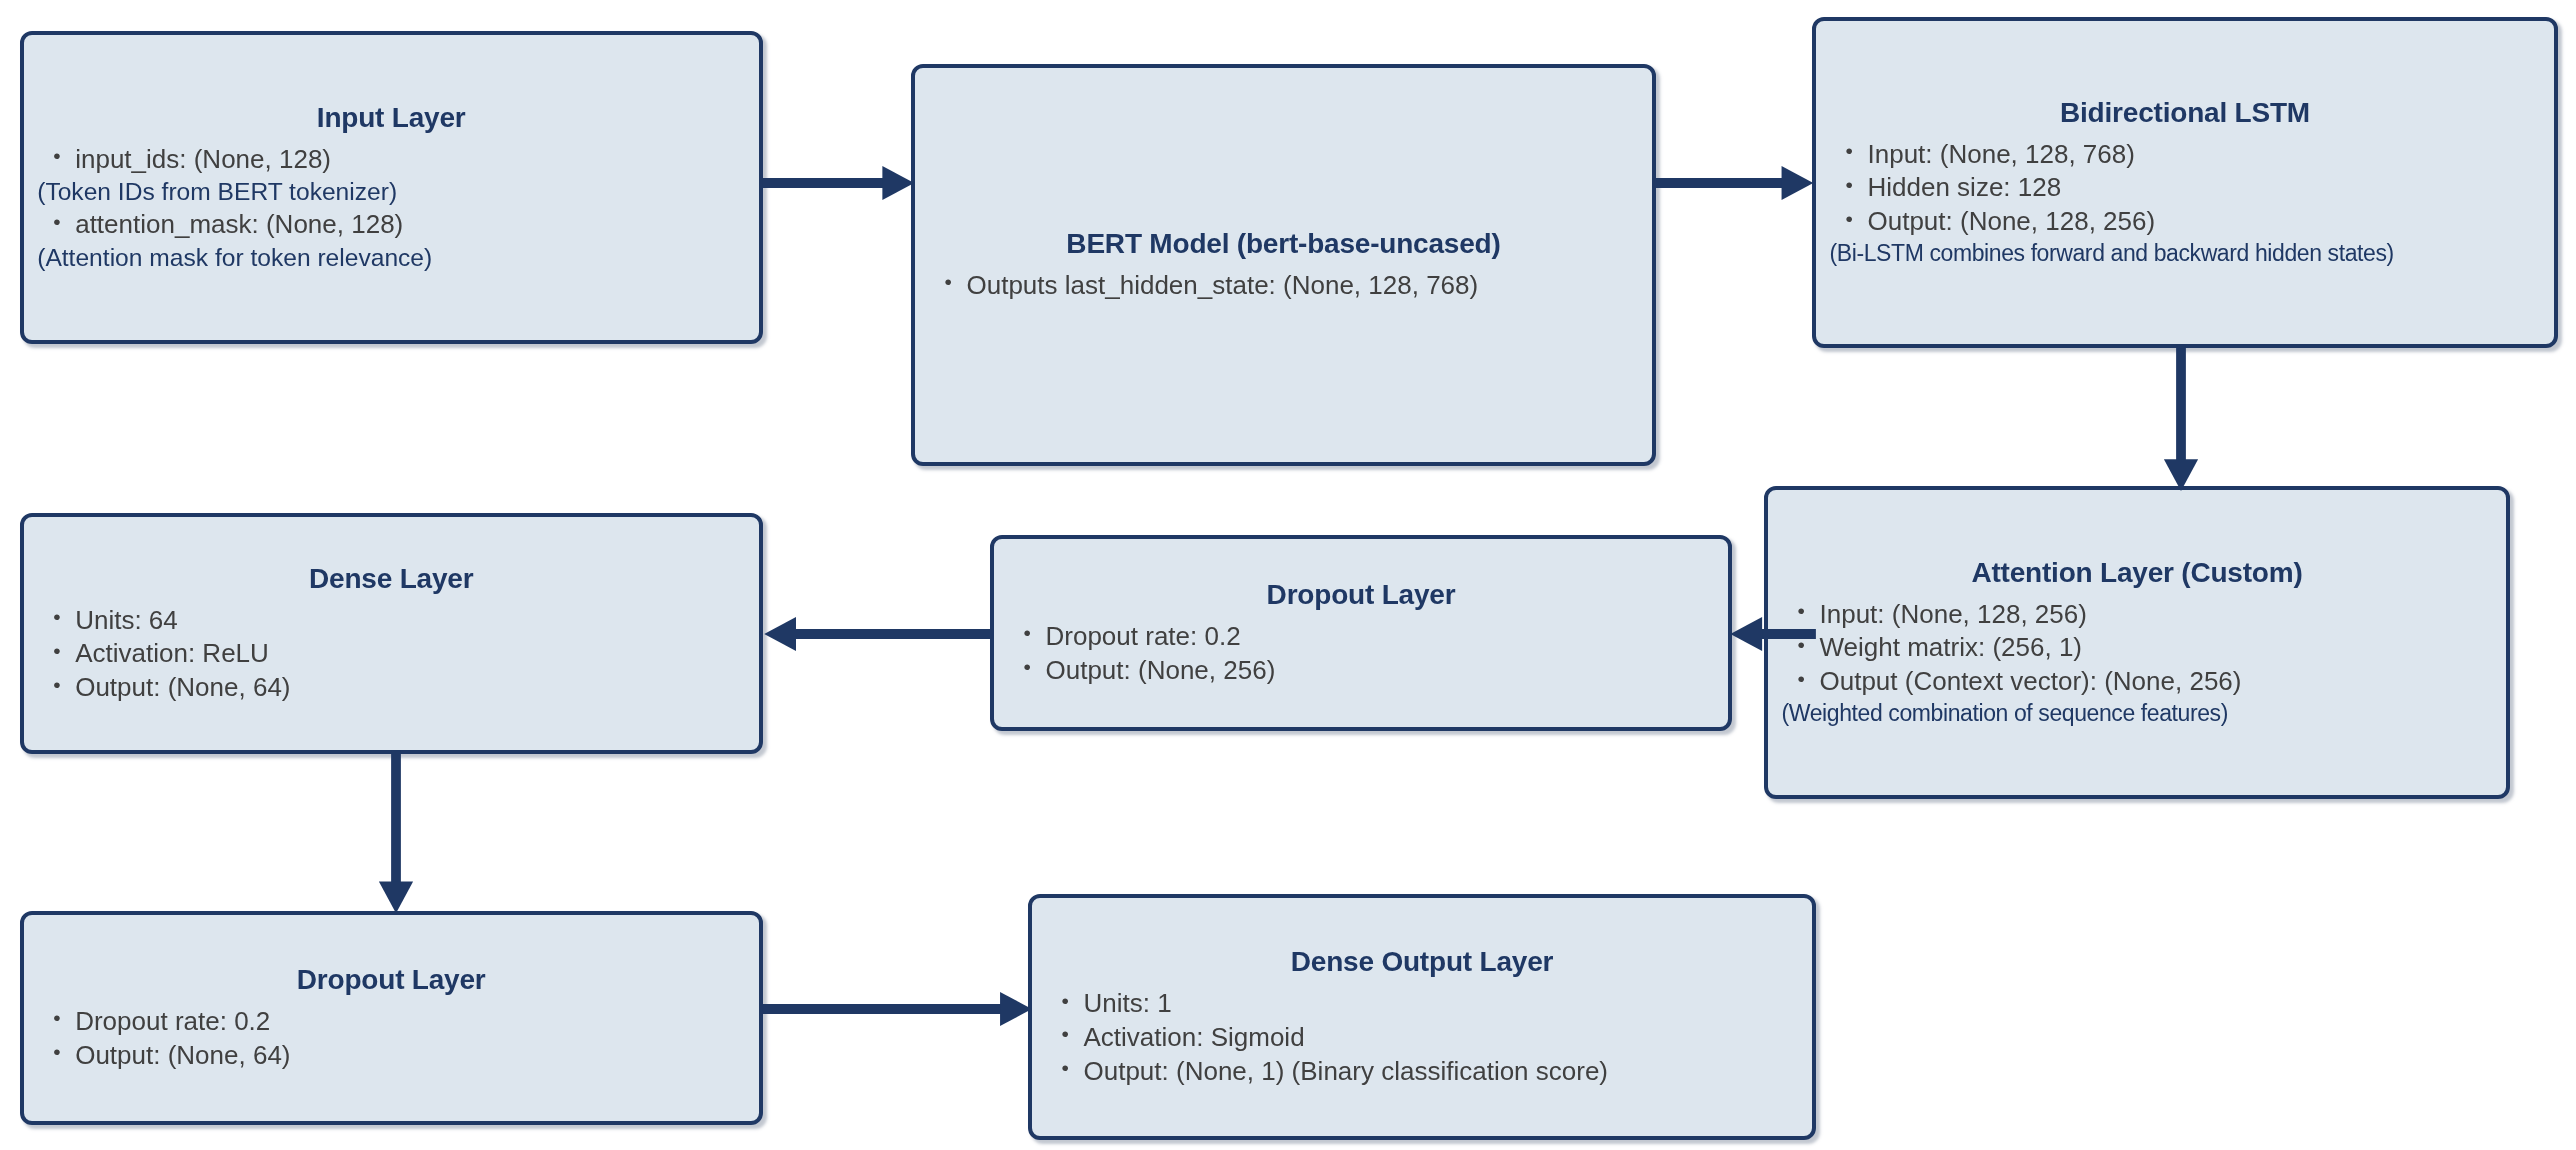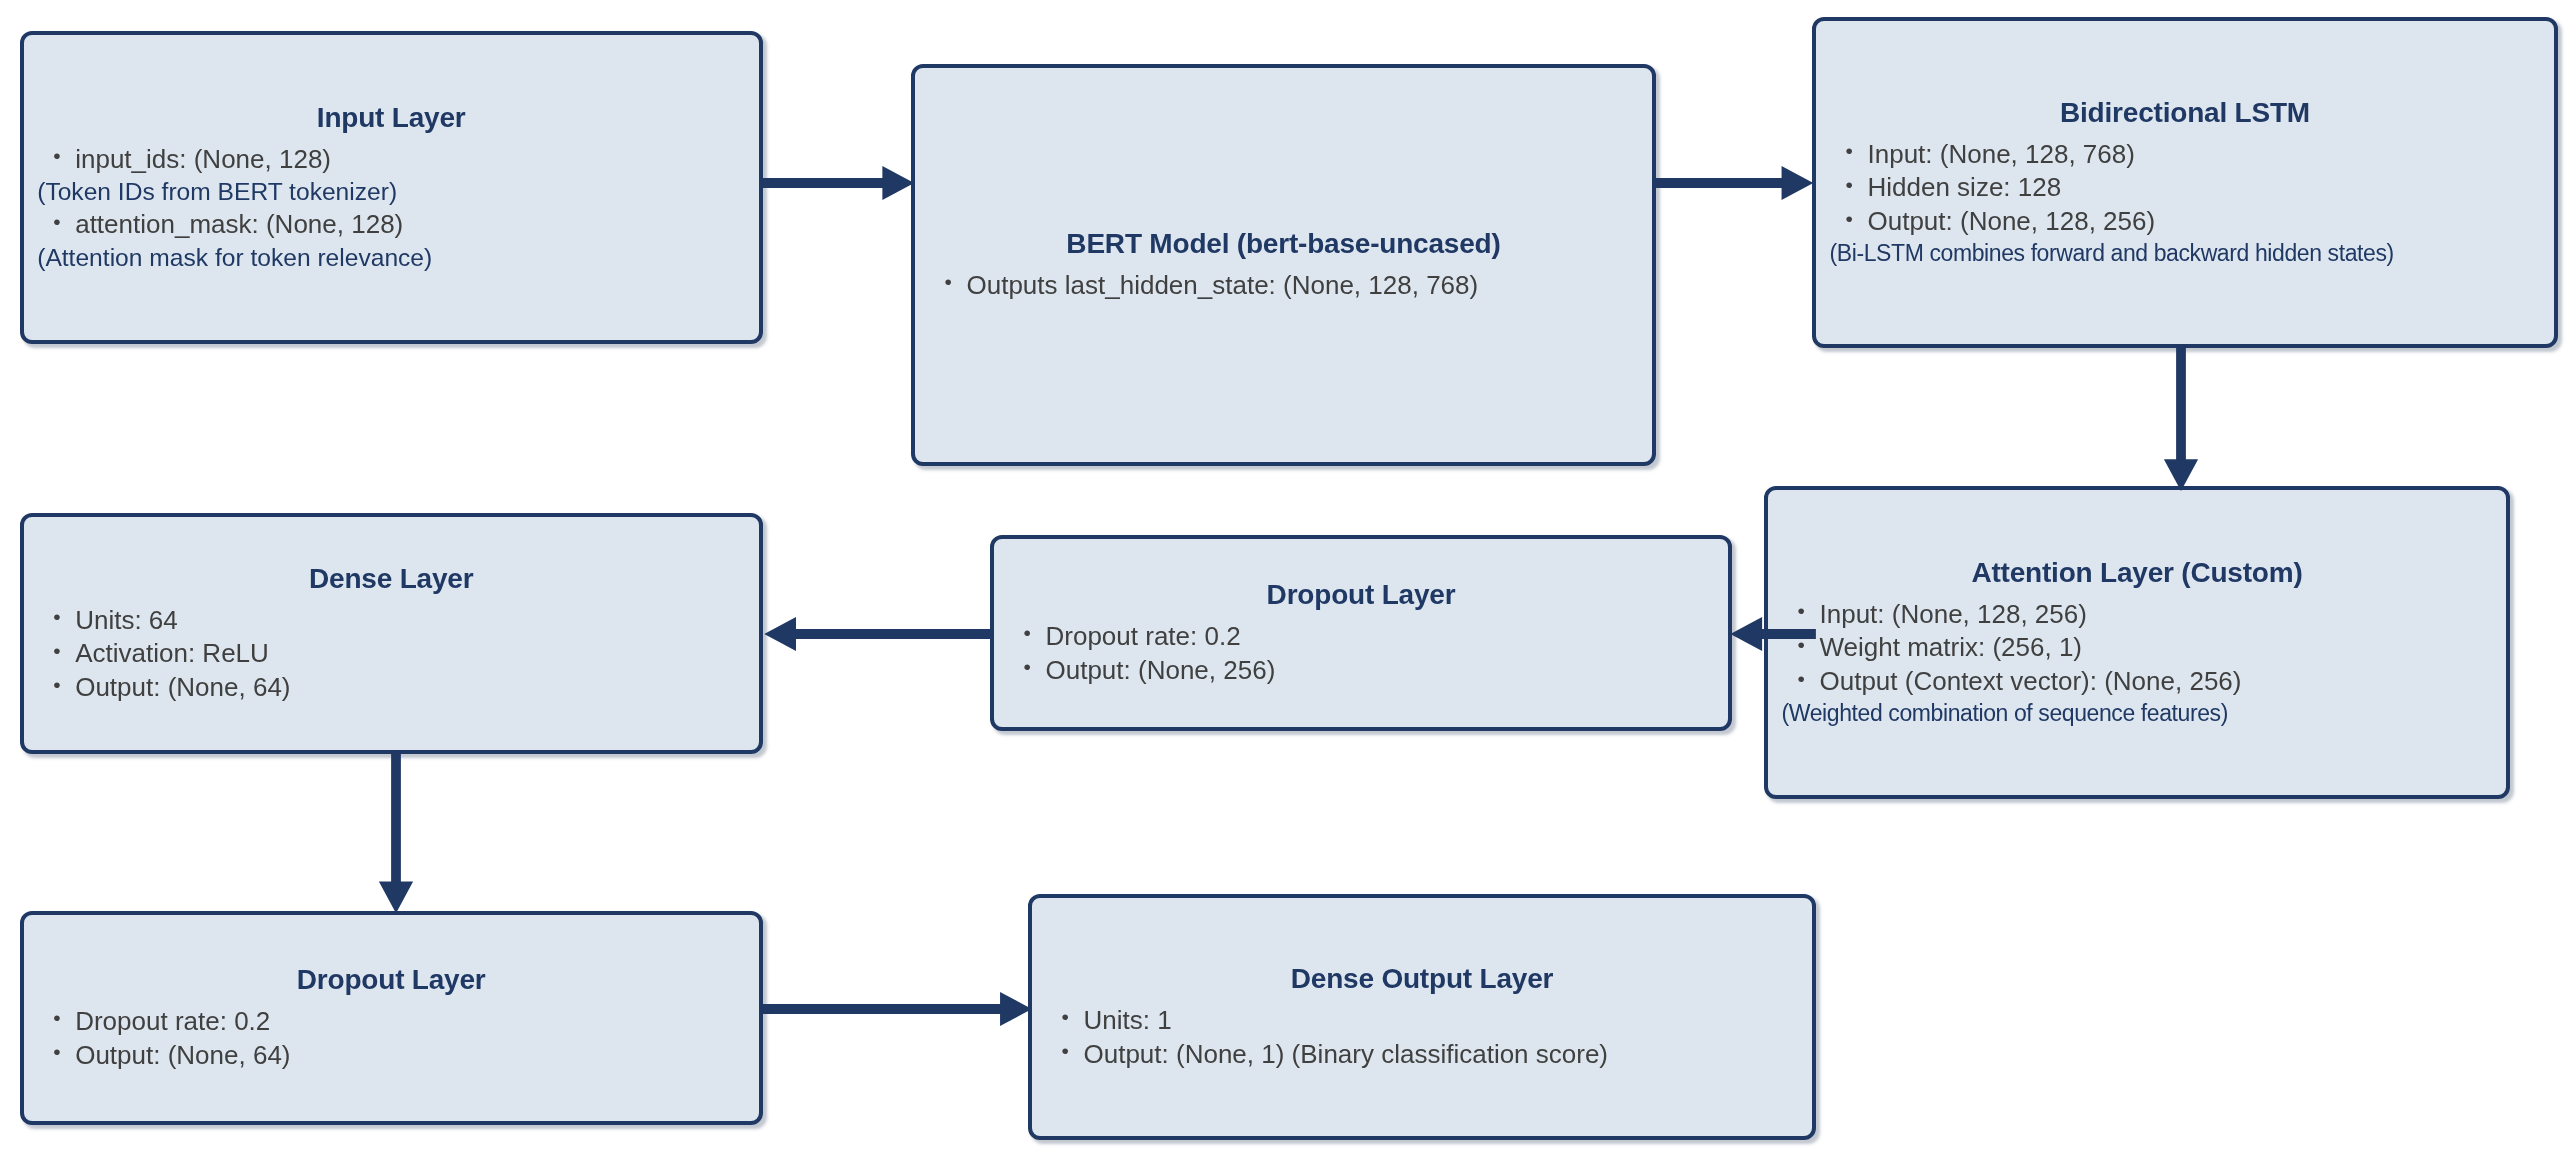--- a/index.html
+++ b/index.html
@@ -145,20 +145,21 @@
     <div class="node-lines">
       <div class="bullet-line">Dropout rate: 0.2</div>
       <div class="bullet-line">Output: (None, 64)</div>
     </div>
   </div>
 
   <div class="node" id="node-output">
     <div class="node-title">Dense Output Layer</div>
     <div class="node-lines">
       <div class="bullet-line">Units: 1</div>
+      <div class="bullet-line">Activation: Sigmoid</div>
       <div class="bullet-line">Output: (None, 1) (Binary classification score)</div>
     </div>
   </div>
 
   <div class="arrow" style="left:762px; top:161px; width:154px; height:44px;">
     <svg width="154" height="44" viewBox="0 0 250 72">
       <line x1="0" y1="36" x2="208" y2="36" stroke="#1f3864" stroke-width="16"></line>
       <polygon points="248,36 196,8 196,64" fill="#1f3864"></polygon>
     </svg>
   </div>

